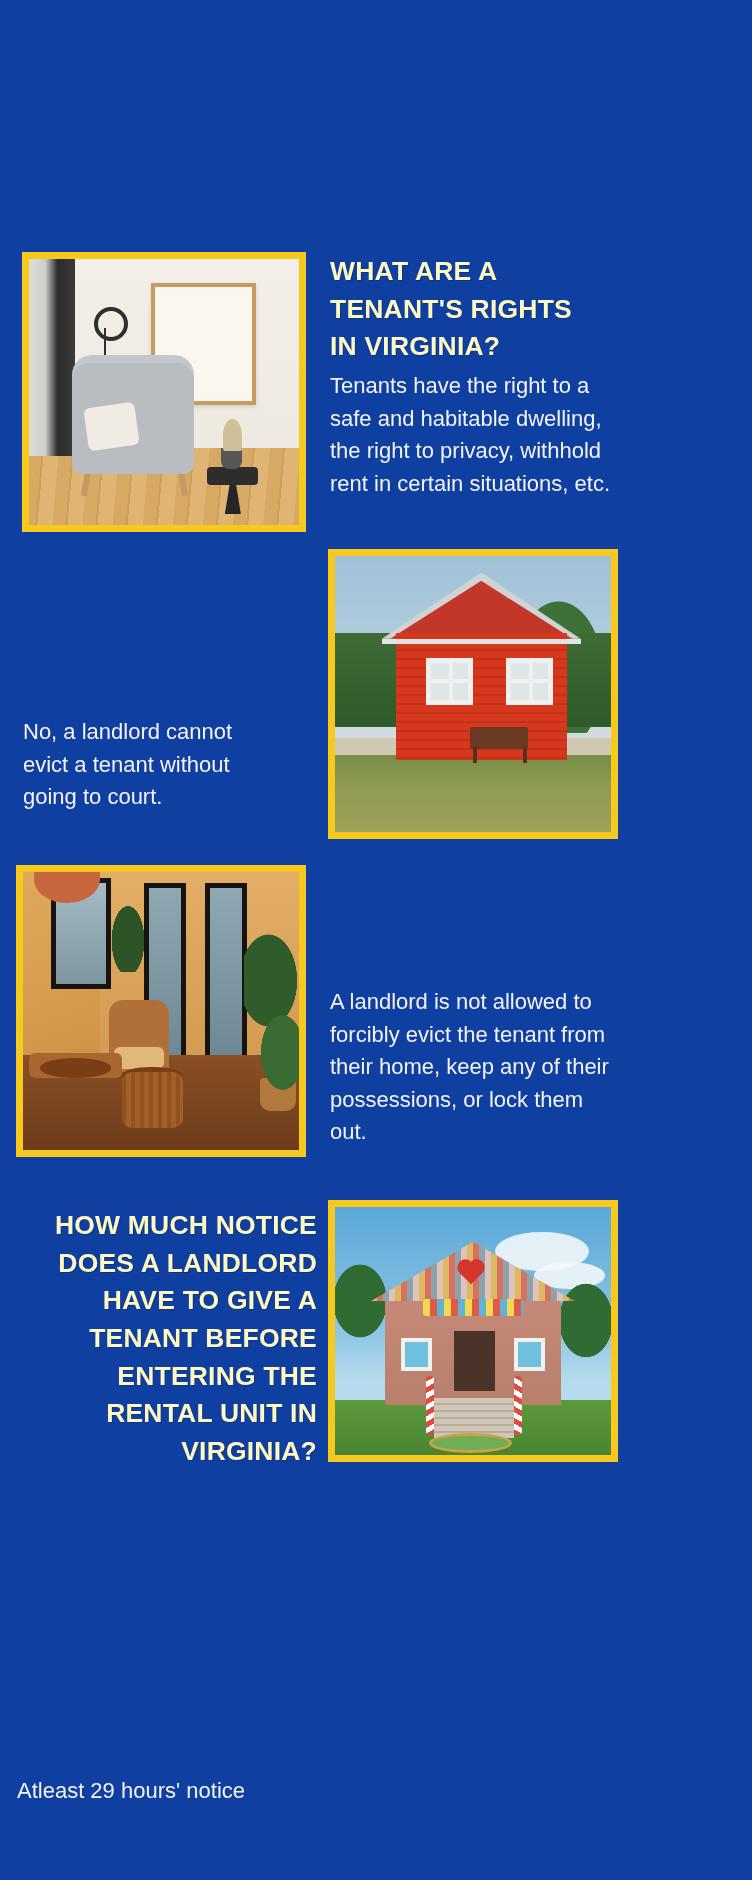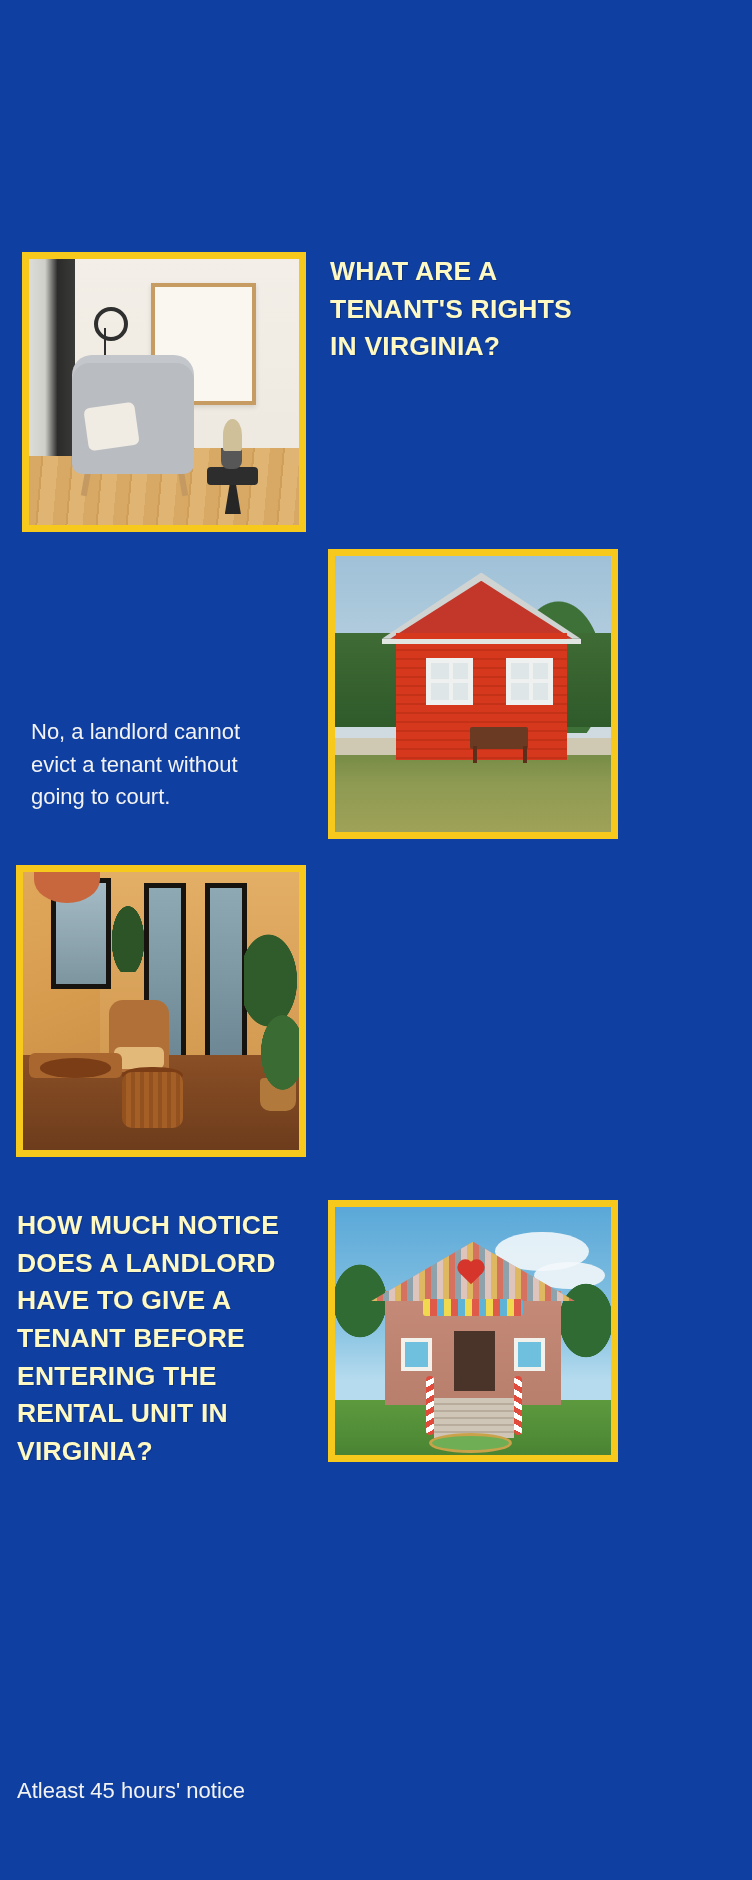--- a/index.html
+++ b/index.html
@@ -277,22 +277,23 @@
       <div class="p1-chair"></div>
       <div class="p1-pillow"></div>
       <div class="p1-tablestem"></div>
       <div class="p1-table"></div>
       <div class="p1-vase"></div>
       <div class="p1-pampas"></div>
     </div>
   </div>
 
   <div class="qtitle" style="left:330px; top:253px; width:272px;">WHAT ARE A TENANT'S RIGHTS IN VIRGINIA?</div>
-
-  <div class="qbody" style="left:31px; top:716px; width:250px;">No, a landlord cannot evict a tenant without going to court.</div>
+  <div class="qbody" style="left:330px; top:370px; width:282px;">Tenants have the right to a safe and habitable dwelling, the right to privacy, withhold rent in certain situations, etc.</div>
+
+  <div class="qbody" style="left:23px; top:716px; width:250px;">No, a landlord cannot evict a tenant without going to court.</div>
 
   <div class="photo" style="left:328px; top:549px; width:290px; height:290px;">
     <div class="inner">
       <div class="p2-sky"></div>
       <div class="p2-trees2"></div>
       <div class="p2-trees"></div>
       <div class="p2-grass"></div>
       <div class="p2-path"></div>
       <div class="p2-roof"></div>
       <div class="p2-roof2"></div>
@@ -326,23 +327,24 @@
       <div class="p3-stool1b"></div>
       <div class="p3-stool1"></div>
       <div class="p3-stool2b"></div>
       <div class="p3-stool2"></div>
       <div class="p3-plant1"></div>
       <div class="p3-pot"></div>
       <div class="p3-plant2"></div>
     </div>
   </div>
 
-
-  <div class="qtitle" style="left:17px; top:1207px; width:300px;">HOW MUCH NOTICE DOES A LANDLORD HAVE TO GIVE A TENANT BEFORE ENTERING THE RENTAL UNIT IN VIRGINIA?</div>
-  <div class="qbody" style="left:17px; top:1775px; width:300px;">Atleast 45 hours' notice</div>
+  <div class="qbody" style="left:330px; top:986px; width:286px;">A landlord is not allowed to forcibly evict the tenant from their home, keep any of their possessions, or lock them out.</div>
+
+  <div class="qtitle" style="left:17px; top:1207px; width:300px;text-align:right;">HOW MUCH NOTICE DOES A LANDLORD HAVE TO GIVE A TENANT BEFORE ENTERING THE RENTAL UNIT IN VIRGINIA?</div>
+  <div class="qbody" style="left:17px; top:1775px; width:300px;">Atleast 29 hours' notice</div>
 
   <div class="photo" style="left:328px; top:1200px; width:290px; height:262px;">
     <div class="inner">
       <div class="p4-sky"></div>
       <div class="p4-cloud" style="left:58%; top:10%; width:34%; height:16%;"></div>
       <div class="p4-cloud" style="left:72%; top:22%; width:26%; height:11%;"></div>
       <div class="p4-palm" style="left:-4%;"></div>
       <div class="p4-palm" style="left:78%; top:26%;"></div>
       <div class="p4-grass"></div>
       <div class="p4-house"></div>

